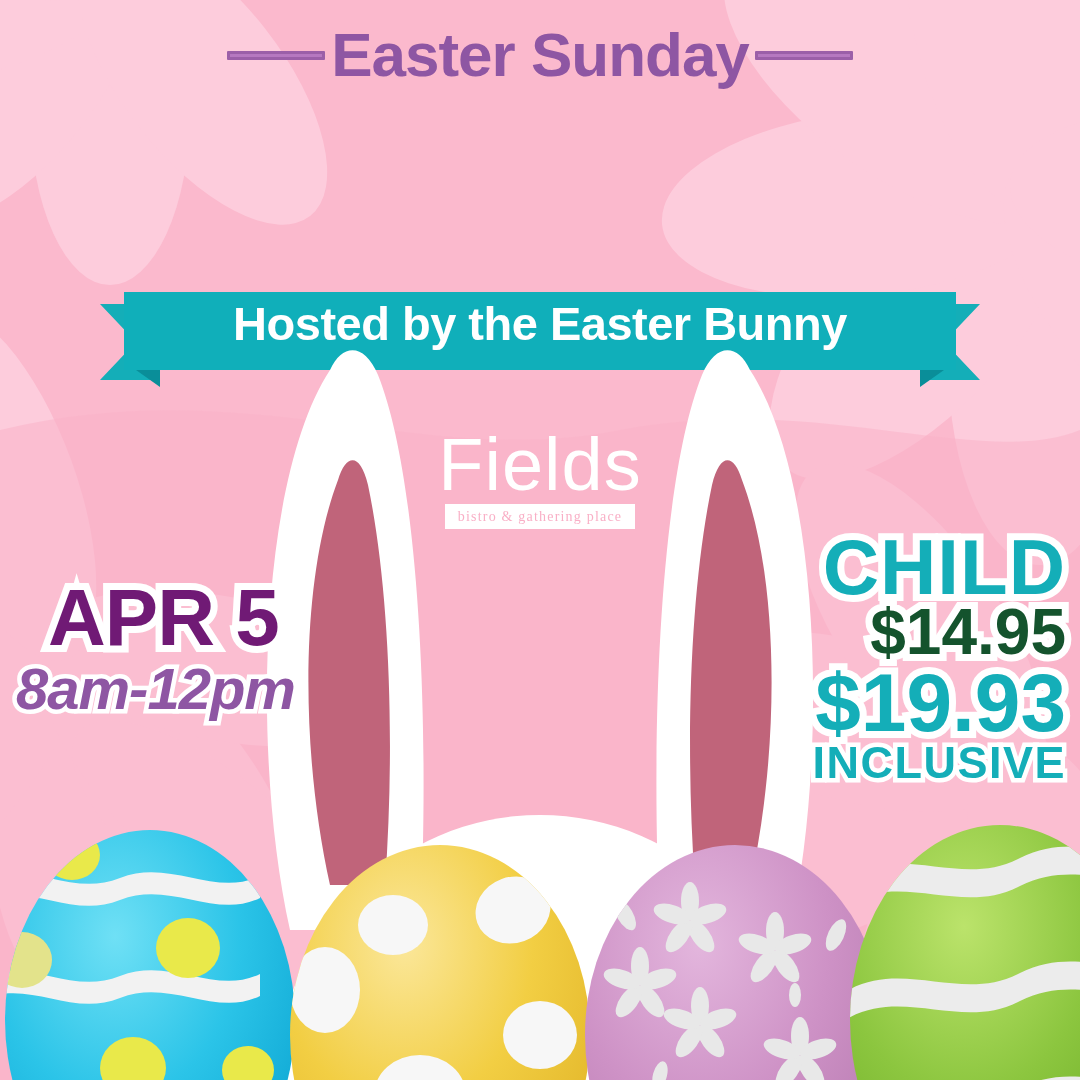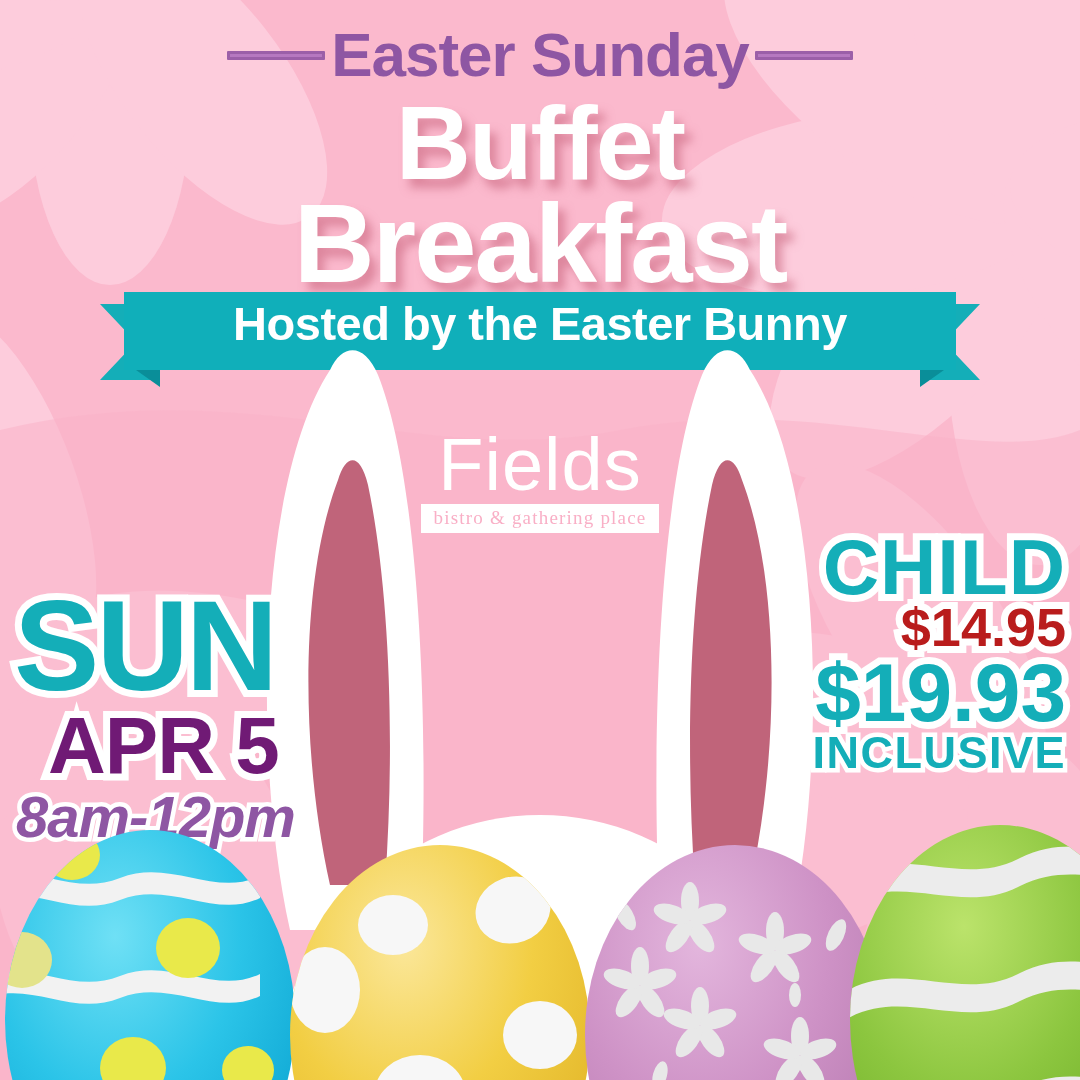--- a/index.html
+++ b/index.html
@@ -50,41 +50,41 @@
   
   .logo{position:absolute;top:382px;left:0;width:1080px;text-align:center;margin-top:48px;}
   .logo-name{
     font-size:74px;color:#FFFFFF;font-weight:300;letter-spacing:1px;line-height:0.95;
     font-family:"Liberation Sans",sans-serif;
   }
   .logo-tagbox{
     display:inline-block;background:#FFFFFF;padding:3px 13px 4px;margin-top:4px;
   }
   .logo-tag{
-    font-family:"Liberation Serif",serif;color:#F9AFC6;font-size:19px;
+    font-family:"Liberation Serif",serif;color:#F9AFC6;font-size:14px;
     letter-spacing:1.2px;white-space:nowrap;
   }
 
   
   .stk{
     font-weight:bold;line-height:1;white-space:nowrap;
     -webkit-text-stroke:14px #FFFFFF;paint-order:stroke fill;
   }
   .stk.thin{-webkit-text-stroke-width:9px;}
 
   
   .datebox{position:absolute;left:14px;top:582px;text-align:left;}
   .d-sun{font-size:128px;color:#14AEB8;letter-spacing:-3px;display:block;}
   .d-apr{font-size:80px;color:#701a75;letter-spacing:-1px;display:block;margin-top:-4px;padding-left:34px;}
   .d-time{font-size:58px;color:#8E56A3;letter-spacing:-1px;display:block;margin-top:2px;padding-left:2px;font-style:italic;}
 
   
   .pricebox{position:absolute;right:14px;top:528px;text-align:right;}
   .p-child{font-size:78px;color:#14AEB8;letter-spacing:1px;display:block;}
-  .p-p1{font-size:54px;color:#b91c1c;letter-spacing:0px;display:block;margin-top:-6px;}
+  .p-p1{font-size:64px;color:#14532d;letter-spacing:0px;display:block;margin-top:-6px;}
   .p-note{font-size:33px;color:#14AEB8;letter-spacing:0.5px;display:block;margin-top:-2px;}
   .p-p2{font-size:82px;color:#14AEB8;letter-spacing:0px;display:block;margin-top:-2px;}
   .p-inc{font-size:45px;color:#14AEB8;letter-spacing:1.5px;display:block;margin-top:-4px;}
 
   
   .eggs{position:absolute;bottom:0;left:0;width:1080px;height:260px;}
 </style>
 </head>
 <body>
 
@@ -142,24 +142,20 @@
 
     <path d="M0,430 C250,370 420,470 620,430 C820,392 980,470 1080,430 L1080,1080 L0,1080 Z" fill="#FAB2C8" opacity="0.55"></path>
   </svg>
 
   <div class="eyebrow">
     <span class="dash"></span>
     <span class="eyebrow-text">Easter Sunday</span>
     <span class="dash"></span>
   </div>
 
-  <div class="title">
-    <span class="l1">Buffet</span>
-    <span class="l2">Breakfast</span>
-  </div>
 
   <div class="ribbon">
     <svg width="880" height="100" viewBox="0 0 880 100">
 
       <path d="M0,12 L60,12 L60,88 L0,88 L36,50 Z" fill="#14AEB8"></path>
       <path d="M60,78 L60,95 L36,78 Z" fill="#0A8E99"></path>
 
       <path d="M880,12 L820,12 L820,88 L880,88 L844,50 Z" fill="#14AEB8"></path>
       <path d="M820,78 L820,95 L844,78 Z" fill="#0A8E99"></path>
 
@@ -180,21 +176,20 @@
   </svg>
 
   <div class="logo">
     <div class="logo-name">Fields</div>
     <div class="logo-tagbox">
       <span class="logo-tag">bistro &amp; gathering place</span>
     </div>
   </div>
 
   <div class="datebox">
-    <span class="stk d-sun">SUN</span>
     <span class="stk d-apr">APR 5</span>
     <span class="stk thin d-time">8am-12pm</span>
   </div>
 
   <div class="pricebox">
     <span class="stk p-child">CHILD</span>
     <span class="stk p-p1">$14.95</span>
     <span class="stk p-p2">$19.93</span>
     <span class="stk thin p-inc">INCLUSIVE</span>
   </div>

